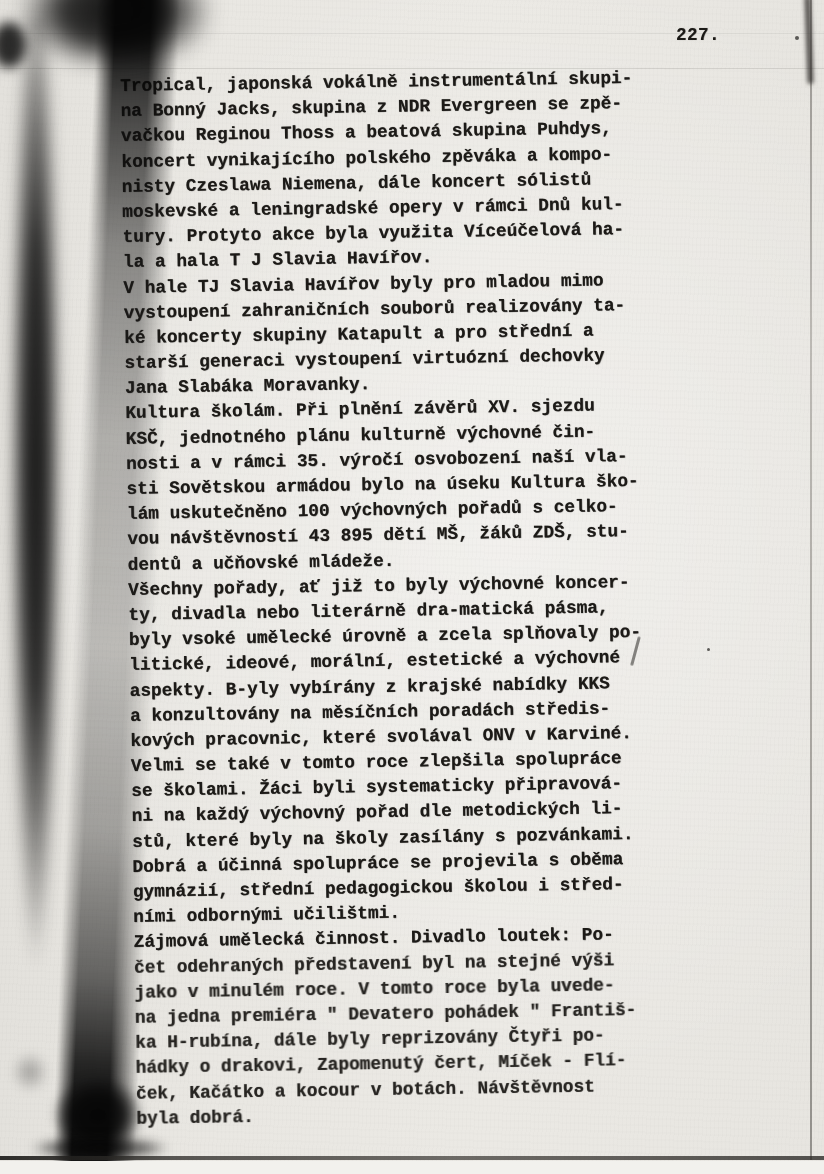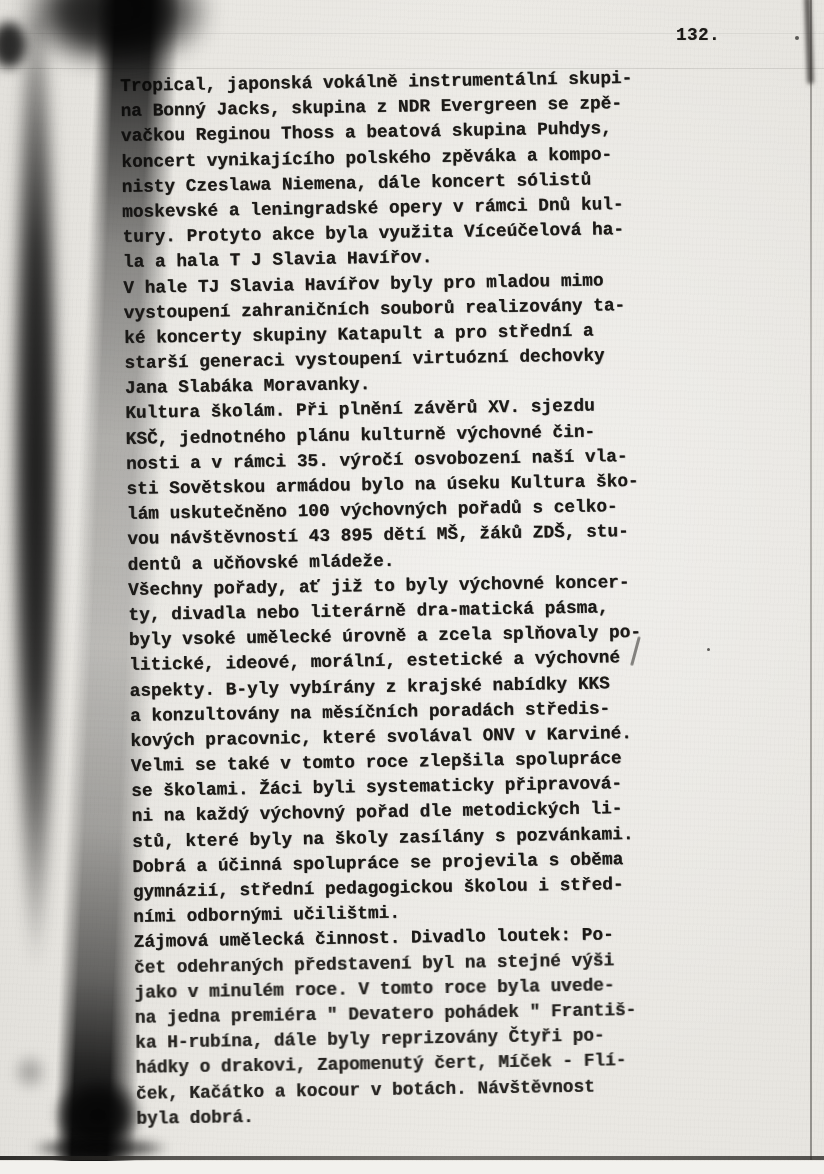--- a/index.html
+++ b/index.html
@@ -151,21 +151,21 @@
 </style>
 </head>
 <body>
 
 <div class="scan">
   <div class="paper"></div>
 
   <div class="rule rule-a"></div>
   <div class="rule rule-b"></div>
 
-  <div class="pagenum mono">132.</div>
+  <div class="pagenum mono">227.</div>
 
   <div class="textblock mono"><div class="tline">Tropical, japonská vokálně instrumentální skupi-</div><div class="tline">na Bonný Jacks, skupina z NDR Evergreen se zpě-</div><div class="tline">vačkou Reginou Thoss a beatová skupina Puhdys,</div><div class="tline">koncert vynikajícího polského zpěváka a kompo-</div><div class="tline">nisty Czeslawa Niemena, dále koncert sólistů</div><div class="tline">moskevské a leningradské opery v rámci Dnů kul-</div><div class="tline">tury. Protyto akce byla využita Víceúčelová ha-</div><div class="tline">la a hala T J Slavia Havířov.</div><div class="tline">V hale TJ Slavia Havířov byly pro mladou mimo</div><div class="tline">vystoupení zahraničních souborů realizovány ta-</div><div class="tline">ké koncerty skupiny Katapult a pro střední a</div><div class="tline">starší generaci vystoupení virtuózní dechovky</div><div class="tline">Jana Slabáka Moravanky.</div><div class="tline">Kultura školám. Při plnění závěrů XV. sjezdu</div><div class="tline">KSČ, jednotného plánu kulturně výchovné čin-</div><div class="tline">nosti a v rámci 35. výročí osvobození naší vla-</div><div class="tline">sti Sovětskou armádou bylo na úseku Kultura ško-</div><div class="tline">lám uskutečněno 100 výchovných pořadů s celko-</div><div class="tline">vou návštěvností 43 895 dětí MŠ, žáků ZDŠ, stu-</div><div class="tline">dentů a učňovské mládeže.</div><div class="tline">Všechny pořady, ať již to byly výchovné koncer-</div><div class="tline">ty, divadla nebo literárně dra-matická pásma,</div><div class="tline">byly vsoké umělecké úrovně a zcela splňovaly po-</div><div class="tline">litické, ideové, morální, estetické a výchovné</div><div class="tline">aspekty. B-yly vybírány z krajské nabídky KKS</div><div class="tline">a konzultovány na měsíčních poradách středis-</div><div class="tline">kových pracovnic, které svolával ONV v Karviné.</div><div class="tline">Velmi se také v tomto roce zlepšila spolupráce</div><div class="tline">se školami. Žáci byli systematicky připravová-</div><div class="tline">ni na každý výchovný pořad dle metodických li-</div><div class="tline">stů, které byly na školy zasílány s pozvánkami.</div><div class="tline">Dobrá a účinná spolupráce se projevila s oběma</div><div class="tline">gymnázií, střední pedagogickou školou i střed-</div><div class="tline">ními odbornými učilištmi.</div><div class="tline">Zájmová umělecká činnost. Divadlo loutek: Po-</div><div class="tline">čet odehraných představení byl na stejné výši</div><div class="tline">jako v minulém roce. V tomto roce byla uvede-</div><div class="tline">na jedna premiéra " Devatero pohádek " Františ-</div><div class="tline">ka H-rubína, dále byly reprizovány Čtyři po-</div><div class="tline">hádky o drakovi, Zapomenutý čert, Míček - Flí-</div><div class="tline">ček, Kačátko a kocour v botách. Návštěvnost</div><div class="tline">byla dobrá.</div></div>
 
   <div class="sh outer-band"></div>
   <div class="sh inner-band"></div>
   <div class="sh top-arch"></div>
   <div class="sh corner-blob"></div>
   <div class="sh bottom-blob"></div>
   <div class="sh bottom-foot"></div>
   <div class="sh left-smudge"></div>

